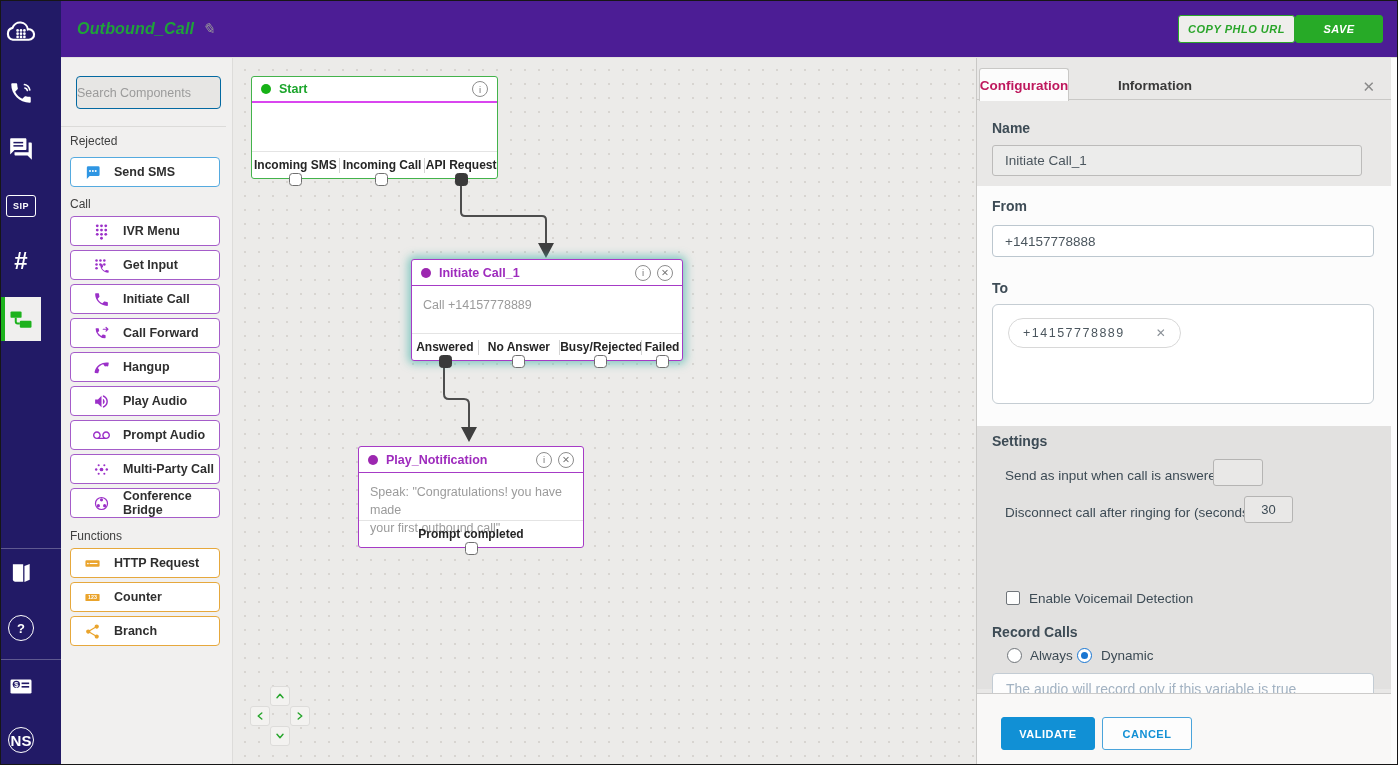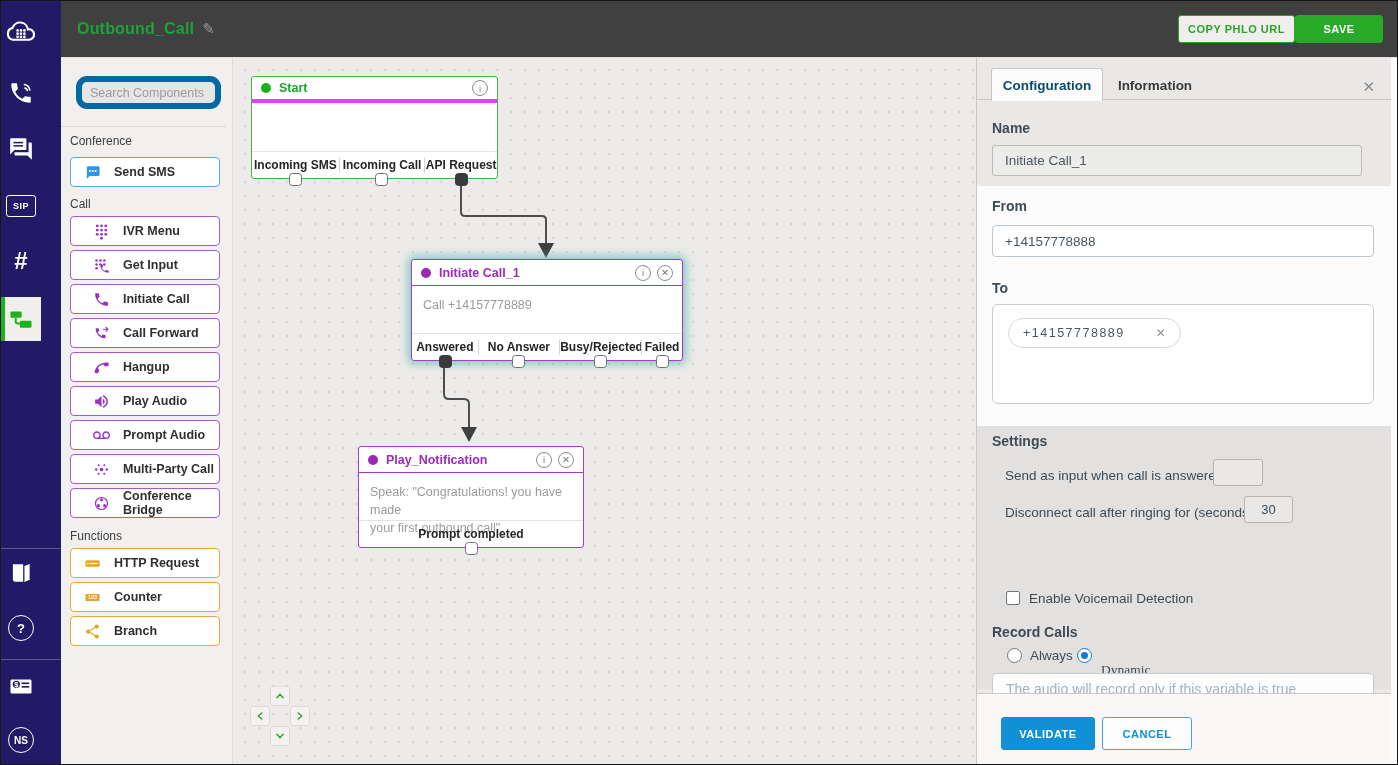--- a/index.html
+++ b/index.html
@@ -11,70 +11,70 @@
 .rail-item { position:absolute; left:0; width:40px; height:44px; display:flex; align-items:center; justify-content:center; color:#fff; cursor:pointer; }
 .rail-item svg { display:block; }
 .rail-item.active { background:#f0efee; }
 .rail-item.active::before { content:""; position:absolute; left:0; top:0; width:4px; height:100%; background:#1db21d; }
 .rail-div { position:absolute; left:0; width:60px; height:1px; background:rgba(255,255,255,.28); }
 .rail-glyph { font-size:24px; font-weight:bold; color:#fff; line-height:1; }
 .rail-circle { width:26px; height:26px; border:1.8px solid #fff; border-radius:50%; display:flex; align-items:center; justify-content:center; font-size:13px; font-weight:bold; color:#fff; }
 .rail-sip { width:30px; height:22px; border:1.8px solid #fff; border-radius:3px; display:flex; align-items:center; justify-content:center; font-size:9px; font-weight:bold; color:#fff; letter-spacing:.5px; }
 
 
-#topbar { position:absolute; left:60px; top:0; width:1338px; height:57px; background:#404040; border-bottom:1px solid #e3e1df; z-index:5; display:flex; align-items:center; }
+#topbar { position:absolute; left:60px; top:0; width:1338px; height:57px; background:#4c1d95; border-bottom:1px solid #e3e1df; z-index:5; display:flex; align-items:center;font-style:italic; }
 #phlo-title { margin-left:16px; font-size:16px; font-weight:bold; color:#1fa13a; letter-spacing:.2px; }
 #edit-pencil { margin-left:8px; color:#9a9a9a; font-size:15px; cursor:pointer; }
 #topbar-actions { margin-left:auto; margin-right:16px; display:flex; }
 .btn { height:28px; border-radius:3px; font-size:11px; font-weight:bold; letter-spacing:.5px; display:flex; align-items:center; justify-content:center; cursor:pointer; }
 #copy-btn { width:117px; border:1px solid #2aa52a; color:#2aa52a; background:#efeeec; }
 #save-btn { width:88px; background:#27aa27; color:#fff; border:1px solid #27aa27; }
 
 
 #components { position:absolute; left:60px; top:57px; width:172px; height:708px; background:#f1f0ef; border-right:1px solid #dddcda; z-index:4; }
-#search-input { position:absolute; left:15px; top:18px; width:145px; height:33px; background:#e7e6e4; border:6px solid #0369a1; border-radius:11px; padding:0 8px; font-size:12.5px; color:#555; font-family:"Liberation Sans", sans-serif; outline:none; }
+#search-input { position:absolute; left:15px; top:18px; width:145px; height:33px; background:#e7e6e4; border:1px solid #0369a1; border-radius:4px; padding:0 0; font-size:12.5px; color:#555; font-family:"Liberation Sans", sans-serif; outline:none; }
 #search-input::placeholder { color:#9b9b9b; }
 #comp-divider { position:absolute; left:0; top:68px; width:165px; height:1px; background:#dcdbd9; }
 .sec-label { position:absolute; left:9px; font-size:12px; color:#3f3f3f; }
 .comp-item { position:absolute; left:9px; width:150px; height:30px; background:#fff; border-radius:4px; display:flex; align-items:center; gap:13px; padding-left:13px; cursor:pointer; }
 .comp-item span { font-size:12.5px; font-weight:600; color:#2f2f2f; }
 .comp-item svg { width:17px; height:17px; flex:none; }
 .b-blue { border:1.5px solid #55aadf; }
 .b-purple { border:1.5px solid #a55cc9;padding-left:22px; }
 .b-orange { border:1.5px solid #e6a83c; }
 
 
 #canvas { position:absolute; left:232px; top:57px; width:743px; height:708px; background:#ecebe9;
   background-image:radial-gradient(circle, #d8d5d1 1.1px, transparent 1.2px); background-size:14px 14px; background-position:5px 5px; z-index:1; }
 #wires { position:absolute; left:0; top:0; pointer-events:none; z-index:2; }
 .node { position:absolute; background:#fff; border-radius:3px; z-index:3; }
 .node.green { border:1.5px solid #43b34b; }
 .node.purple { border:1.5px solid #a63bc6; }
 .node.selected { box-shadow:0 0 8px 3px rgba(77,182,172,.65); }
 .node-header { height:26px; display:flex; align-items:center; gap:8px; padding:0 9px; }
-.node.green .node-header { border-bottom:4px solid #d946ef; }
+.node.green .node-header { border-bottom:2px solid #d946ef; }
 .node.purple .node-header { border-bottom:1px solid #a63bc6; }
 .node-dot { width:10px; height:10px; border-radius:50%; flex:none; }
 .node-title { font-size:12.5px; font-weight:bold; }
 .node-icons { margin-left:auto; display:flex; gap:6px; }
 .node-ico { width:16px; height:16px; border:1px solid #8d8d8d; border-radius:50%; color:#767676; font-size:9.5px; display:flex; align-items:center; justify-content:center; cursor:pointer; background:#fff; font-style:normal; }
 .node-body { padding:10px 11px 0 11px; font-size:12.5px; line-height:1.45; color:#9b9b9b; }
 .node-outputs { position:absolute; left:0; right:0; bottom:0; height:27px; border-top:1px solid #e4e4e4; display:flex; align-items:center; }
 .out-cell { font-size:12px; font-weight:bold; color:#252525; text-align:center; }
 .out-sep { width:1px; height:15px; background:#d4d4d4; flex:none; }
 .port { position:absolute; width:13px; height:13px; border:1.5px solid #6f6f6f; background:#fff; border-radius:3.5px; bottom:-8px; z-index:4; cursor:pointer; }
 .port.filled { background:#3a3a3a; border-color:#3a3a3a; }
 .nav-btn { position:absolute; width:20px; height:20px; background:#f3f2f0; border:1px solid #dddcda; border-radius:3px; display:flex; align-items:center; justify-content:center; cursor:pointer; z-index:3; }
 
 
 #panel { position:absolute; left:975px; top:57px; width:415px; height:708px; background:#e9e8e7; border-left:1px solid #c9c8c6; z-index:5; }
 #panel-right-strip { position:absolute; left:1390px; top:57px; width:8px; height:708px; background:#fcfcfc; z-index:5; }
 #tabstrip { position:absolute; left:0; top:0; width:100%; height:42px; border-bottom:1px solid #c9c8c6; }
 .tab { position:absolute; top:11px; height:32px; display:flex; align-items:center; justify-content:center; font-size:13.5px; cursor:pointer; }
-#tab-config { left:14px; width:112px; background:#fcfcfc; border:1px solid #c9c8c6; border-bottom:none; border-radius:3px 3px 0 0; color:#0c4a6e; font-weight:bold; top:10px; height:33px; }
+#tab-config { left:2px; width:90px; background:#fcfcfc; border:1px solid #c9c8c6; border-bottom:none; border-radius:3px 3px 0 0; color:#be185d; font-weight:bold; top:10px; height:33px; }
 #tab-info { left:128px; width:100px; color:#3a3a3a; font-weight:600; }
 #panel-close { position:absolute; right:16px; top:20px; color:#8a8a8a; font-size:15px; cursor:pointer; }
 .p-label { position:absolute; left:15px; font-size:14px; font-weight:bold; color:#3d4b55; }
 .p-input { position:absolute; font-family:"Liberation Sans", sans-serif; font-size:13.5px; color:#4b565e; outline:none; }
 #name-input { left:15px; top:87px; width:370px; height:31px; background:#ececeb; border:1px solid #bcbbba; border-radius:3px; padding:0 12px; }
 #white-section { position:absolute; left:0; top:128px; width:100%; height:240px; background:#fcfcfc; }
 #from-input { left:15px; top:39px; width:382px; height:32px; background:#fff; border:1px solid #bcc7cf; border-radius:4px; padding:0 12px; }
 #to-box { position:absolute; left:15px; top:118px; width:382px; height:100px; background:#fff; border:1px solid #c5cdd3; border-radius:6px; }
 #to-chip { position:absolute; left:15px; top:13px; height:30px; display:inline-flex; align-items:center; border:1px solid #d8d8d8; border-radius:16px; padding:0 14px; background:#fff;gap:20px; }
 #to-chip .chip-text { font-size:12.5px; color:#4b565e; letter-spacing:1.5px; }
@@ -158,40 +158,40 @@
     <div class="rail-item" style="top:663px">
       <svg width="28" height="28" viewBox="0 0 24 24">
           <rect x="3" y="6.5" width="18" height="12" rx="1.2" fill="#fff"></rect>
           <circle cx="8" cy="10.5" r="3.1" fill="#221a66"></circle>
           <text x="8" y="12.7" font-size="6.5" font-weight="bold" fill="#fff" text-anchor="middle">$</text>
           <rect x="12.5" y="9" width="6.5" height="1.4" fill="#221a66"></rect>
           <rect x="12.5" y="12" width="6.5" height="1.4" fill="#221a66"></rect>
         </svg>
     </div>
     <div class="rail-item" style="top:717px">
-      <div class="rail-circle" style="font-size:10px">
+      <div class="rail-circle" style="font-size:15px">
           <span>NS</span>
         </div>
     </div>
   </div>
 
   <div id="topbar">
     <span id="phlo-title">Outbound_Call</span>
     <span id="edit-pencil">✎</span>
     <div id="topbar-actions">
       <div id="copy-btn" class="btn">COPY PHLO URL</div>
       <div id="save-btn" class="btn">SAVE</div>
     </div>
   </div>
 
   <div id="components">
     <input id="search-input" placeholder="Search Components" style="">
     <div id="comp-divider"></div>
 
-    <div class="sec-label" style="top:76px">Conference</div>
+    <div class="sec-label" style="top:76px">Rejected</div>
     <div class="comp-item b-blue" style="top:99px">
       <svg viewBox="0 0 24 24">
           <path fill="#2f96e3" d="M4 3h16a2 2 0 0 1 2 2v10a2 2 0 0 1-2 2H8l-4 4V5a2 2 0 0 1 2-2z"></path>
           <circle cx="8.5" cy="10" r="1.4" fill="#fff"></circle>
           <circle cx="12.5" cy="10" r="1.4" fill="#fff"></circle>
           <circle cx="16.5" cy="10" r="1.4" fill="#fff"></circle>
         </svg>
       <span>Send SMS</span>
     </div>
 
@@ -429,21 +429,21 @@
       <div class="s-row-label" style="top:42px">Send as input when call is answered</div>
       <input class="s-input" style="left: 236px; top: 33px; width: 50px; height: 27px;" value="">
       <div class="s-row-label" style="top:79px">Disconnect call after ringing for (seconds)</div>
       <input class="s-input" style="left: 267px; top: 70px; width: 49px; height: 27px;" value="30">
       <div id="checkbox"></div>
       <div class="s-row-label" style="left:52px; top:165px;">Enable Voicemail Detection</div>
       <div class="p-label" style="top:198px">Record Calls</div>
       <div class="radio" style="left:30px; top:222px;"></div>
       <div class="s-row-label" style="left:53px; top:222px;">Always</div>
       <div class="radio on" style="left:100px; top:222px;"></div>
-      <div class="s-row-label" style="left:124px; top:236px;font-family:Liberation Serif, serif;">Dynamic</div>
+      <div class="s-row-label" style="left:124px; top:222px;">Dynamic</div>
       <input id="dyn-input" class="p-input" placeholder="The audio will record only if this variable is true" style="">
     </div>
 
     <div id="panel-footer">
       <div id="validate-btn" class="btn">VALIDATE</div>
       <div id="cancel-btn" class="btn">CANCEL</div>
     </div>
   </div>
   <div id="panel-right-strip"></div>
 

